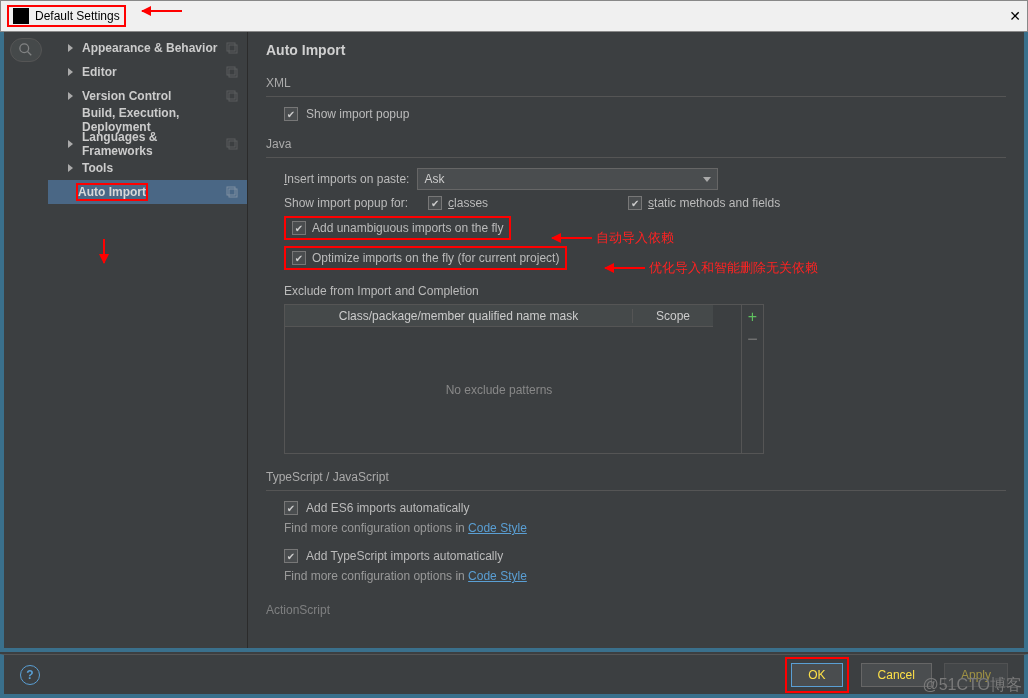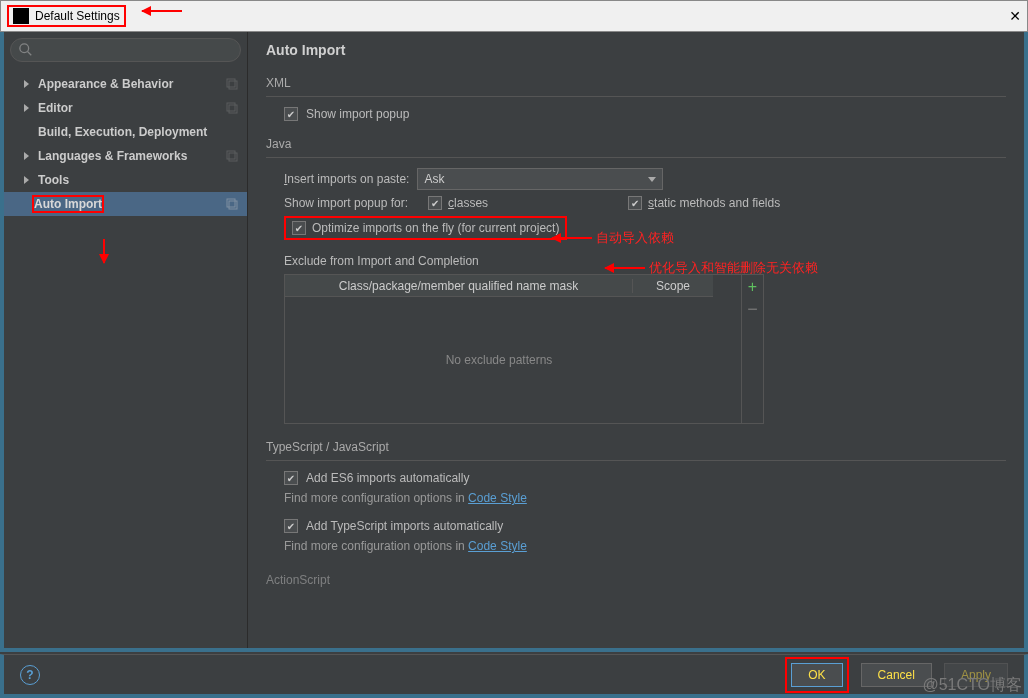--- a/index.html
+++ b/index.html
@@ -3,39 +3,39 @@
 <meta charset="utf-8">
 <style>
 * { box-sizing: border-box; margin: 0; padding: 0; font-family: "Segoe UI", Arial, sans-serif; }
 body { width: 1028px; height: 698px; background: #3c3f41; color: #bbbbbb; font-size: 12px; position: relative; overflow: hidden; }
 .titlebar { height: 32px; background: #f0f0f0; color: #000; display: flex; align-items: center; padding: 0 6px; border: 1px solid #888; }
 .title-icon { width: 16px; height: 16px; background: #000; margin-right: 6px; }
 .title-text { font-size: 12px; }
 .title-close { margin-left: auto; font-size: 14px; cursor: pointer; font-family: Arial; }
 .title-box { border: 2px solid red; display: inline-flex; align-items: center; padding: 1px 4px; }
 .dialog-body { display: flex; height: 620px; background: #3c3f41; border: 4px solid #3a708c; border-top: none; }
-.sidebar { width: 244px; background: #3c3f41; border-right: 1px solid #2b2b2b; display: flex; flex-direction: column; }
+.sidebar { width: 244px; background: #3c3f41; border-right: 1px solid #2b2b2b; display: flex; flex-direction: row; }
 .search-box { margin: 6px; height: 24px; background: #45494a; border: 1px solid #555; border-radius: 12px; display: flex; align-items: center; padding: 0 8px; }
 .search-box svg { opacity: .6; }
 .tree { padding: 4px 0; }
 .tree-row { display: flex; align-items: center; height: 24px; padding: 0 8px 0 18px; cursor: pointer; position: relative; }
 .tree-row .arrow { width: 10px; height: 10px; margin-right: 6px; }
 .tree-row .label { color: #ccc; font-weight: bold; flex: 1; }
 .tree-row .badge { width: 14px; height: 14px; opacity: .4; }
 .tree-row.selected { background: #4a6785; }
 .tree-row.sub { padding-left: 28px; font-weight: bold; color: #d8d8d8; }
 .auto-import-box { border: 2px solid red; display: inline-block; }
 .content { flex: 1; padding: 10px 18px 0 18px; overflow-y: auto; }
 .content h1 { font-size: 14px; color: #d0d0d0; font-weight: bold; margin-bottom: 18px; }
 .section-label { color: #aaa; margin: 16px 0 6px 0; }
 .divider { border-top: 1px solid #555; margin: 4px 0 10px 0; }
 .field-row { display: flex; align-items: center; margin: 6px 0 6px 18px; gap: 8px; }
 .checkbox { width: 14px; height: 14px; border: 1px solid #777; background: #4a4d4f; display: inline-flex; align-items: center; justify-content: center; }
 .checkbox.checked::after { content: "✔"; font-size: 10px; color: #ccc; }
-.select { background: #4a4d4f; border: 1px solid #666; color: #ccc; height: 22px; padding: 0 6px; display: flex; align-items: center; justify-content: space-between; width: 246px; }
+.select { background: #4a4d4f; border: 1px solid #666; color: #ccc; height: 22px; padding: 0 6px; display: flex; align-items: center; justify-content: space-between; width: 301px; }
 .select .caret { border-left: 4px solid transparent; border-right: 4px solid transparent; border-top: 5px solid #aaa; margin-left: 8px; }
 .u { text-decoration: underline; }
 .redbox { border: 2px solid red; padding: 3px 6px; display: inline-flex; align-items: center; gap: 6px; }
 .annot { position: absolute; color: #ff2222; font-size: 13px; display: flex; align-items: center; }
 .annot .arrowline { width: 40px; height: 2px; background: red; position: relative; margin-right: 4px; }
 .annot .arrowline::before { content: ""; position: absolute; left: -1px; top: -4px; border-right: 10px solid red; border-top: 5px solid transparent; border-bottom: 5px solid transparent; }
 .table-box { border: 1px solid #555; margin: 6px 0 0 18px; width: 480px; height: 150px; background: #3c3f41; display: flex; gap: 28px; }
 .table-main { flex: 1; display: flex; flex-direction: column; }
 .table-header { display: flex; background: #45494a; border-bottom: 1px solid #555; height: 22px; align-items: center; }
 .table-header .col1 { flex: 1; text-align: center; color: #ccc; border-right: 1px solid #555; }
@@ -94,20 +94,30 @@
           <svg class="arrow" viewBox="0 0 10 10">
             <path d="M2 1l5 4-5 4z" fill="#aaa"></path>
           </svg>
           <span class="label">Editor</span>
           <svg class="badge" viewBox="0 0 14 14">
             <rect x="2" y="2" width="8" height="8" fill="none" stroke="#888"></rect>
             <rect x="4" y="4" width="8" height="8" fill="none" stroke="#888"></rect>
           </svg>
         </div>
       <div class="tree-row">
+          <svg class="arrow" viewBox="0 0 10 10">
+            <path d="M2 1l5 4-5 4z" fill="#aaa"></path>
+          </svg>
+          <span class="label">Version Control</span>
+          <svg class="badge" viewBox="0 0 14 14">
+            <rect x="2" y="2" width="8" height="8" fill="none" stroke="#888"></rect>
+            <rect x="4" y="4" width="8" height="8" fill="none" stroke="#888"></rect>
+          </svg>
+        </div>
+      <div class="tree-row">
           <span class="arrow"></span>
           <span class="label">Build, Execution, Deployment</span>
         </div>
       <div class="tree-row">
           <svg class="arrow" viewBox="0 0 10 10">
             <path d="M2 1l5 4-5 4z" fill="#aaa"></path>
           </svg>
           <span class="label">Languages &amp; Frameworks</span>
           <svg class="badge" viewBox="0 0 14 14">
             <rect x="2" y="2" width="8" height="8" fill="none" stroke="#888"></rect>
@@ -151,20 +161,26 @@
     </div>
     <div class="field-row" style="gap:20px">
       <span>Show import popup for:</span>
       <span style="display:inline-flex;align-items:center;gap:6px">
         <span class="checkbox checked"></span>
         <span><span class="u">c</span>lasses</span>
       </span>
       <span style="display:inline-flex;align-items:center;gap:6px;margin-left:120px">
         <span class="checkbox checked"></span>
         <span><span class="u">s</span>tatic methods and fields</span>
+      </span>
+    </div>
+    <div class="field-row">
+      <span class="redbox">
+        <span class="checkbox checked"></span>
+        <span>Add unambiguous imports on the fly</span>
       </span>
     </div>
     <div class="field-row">
       <span class="redbox">
         <span class="checkbox checked"></span>
         <span>Optimize imports on the fly (for current project)</span>
       </span>
     </div>
 
     <div style="margin:14px 0 0 18px">Exclude from Import and Completion</div>

